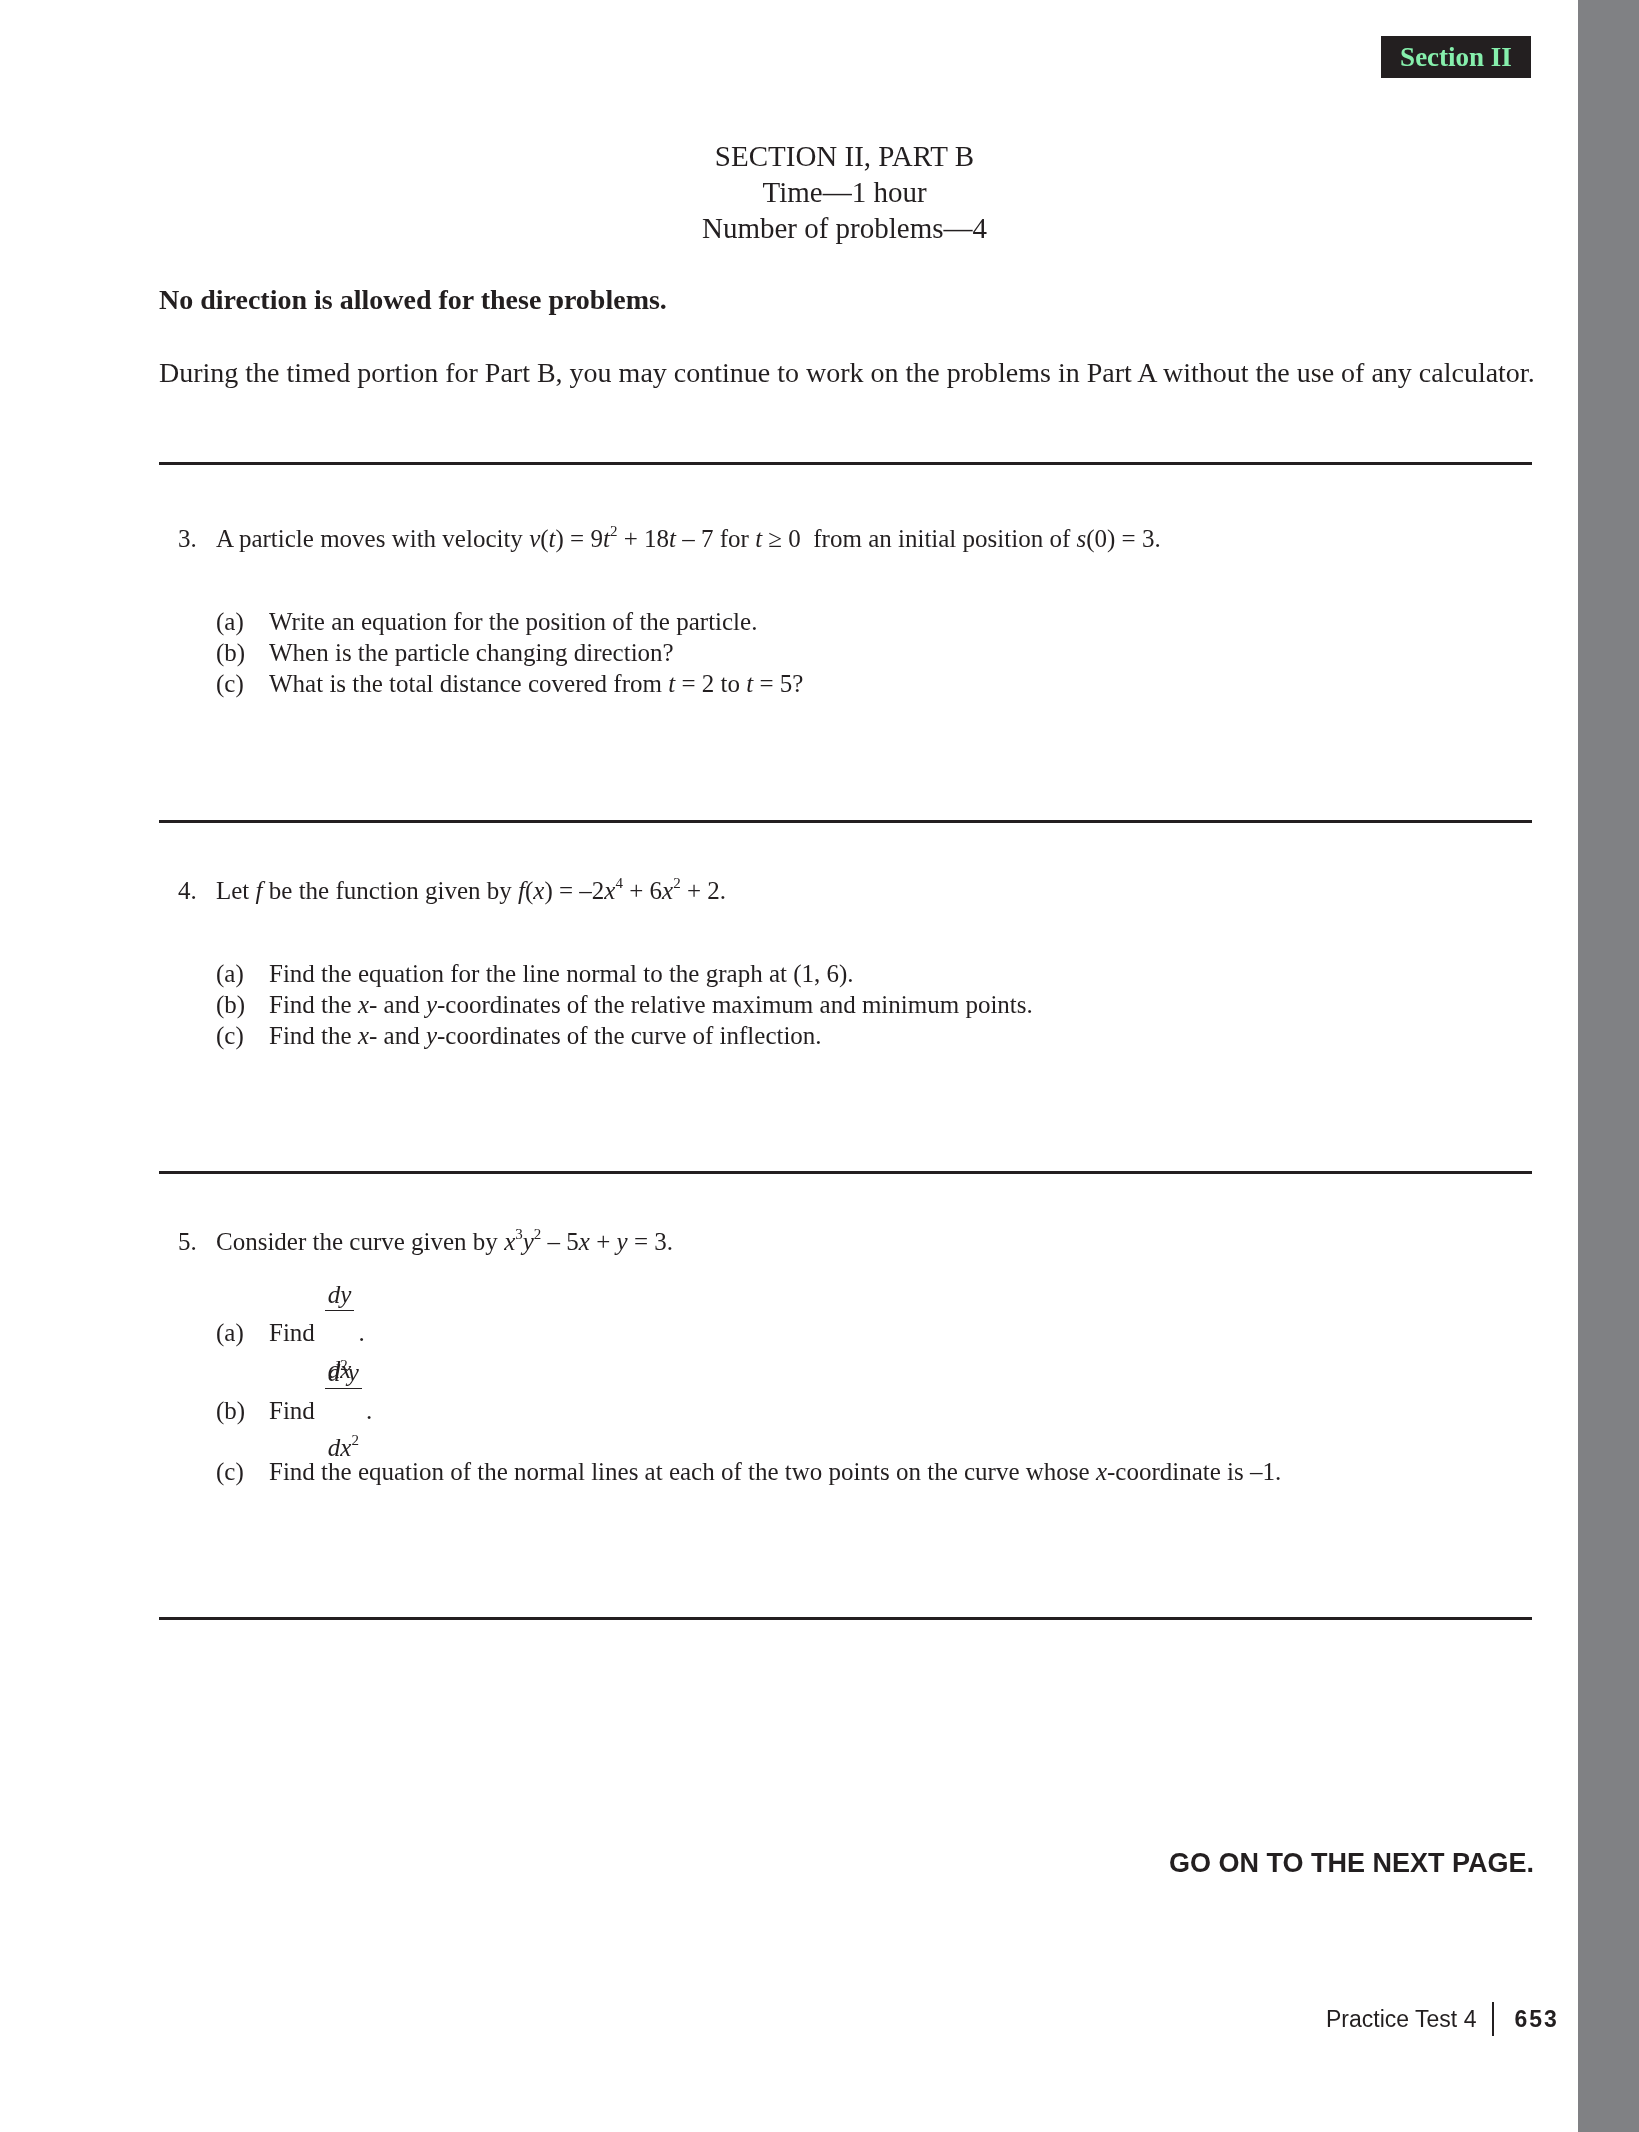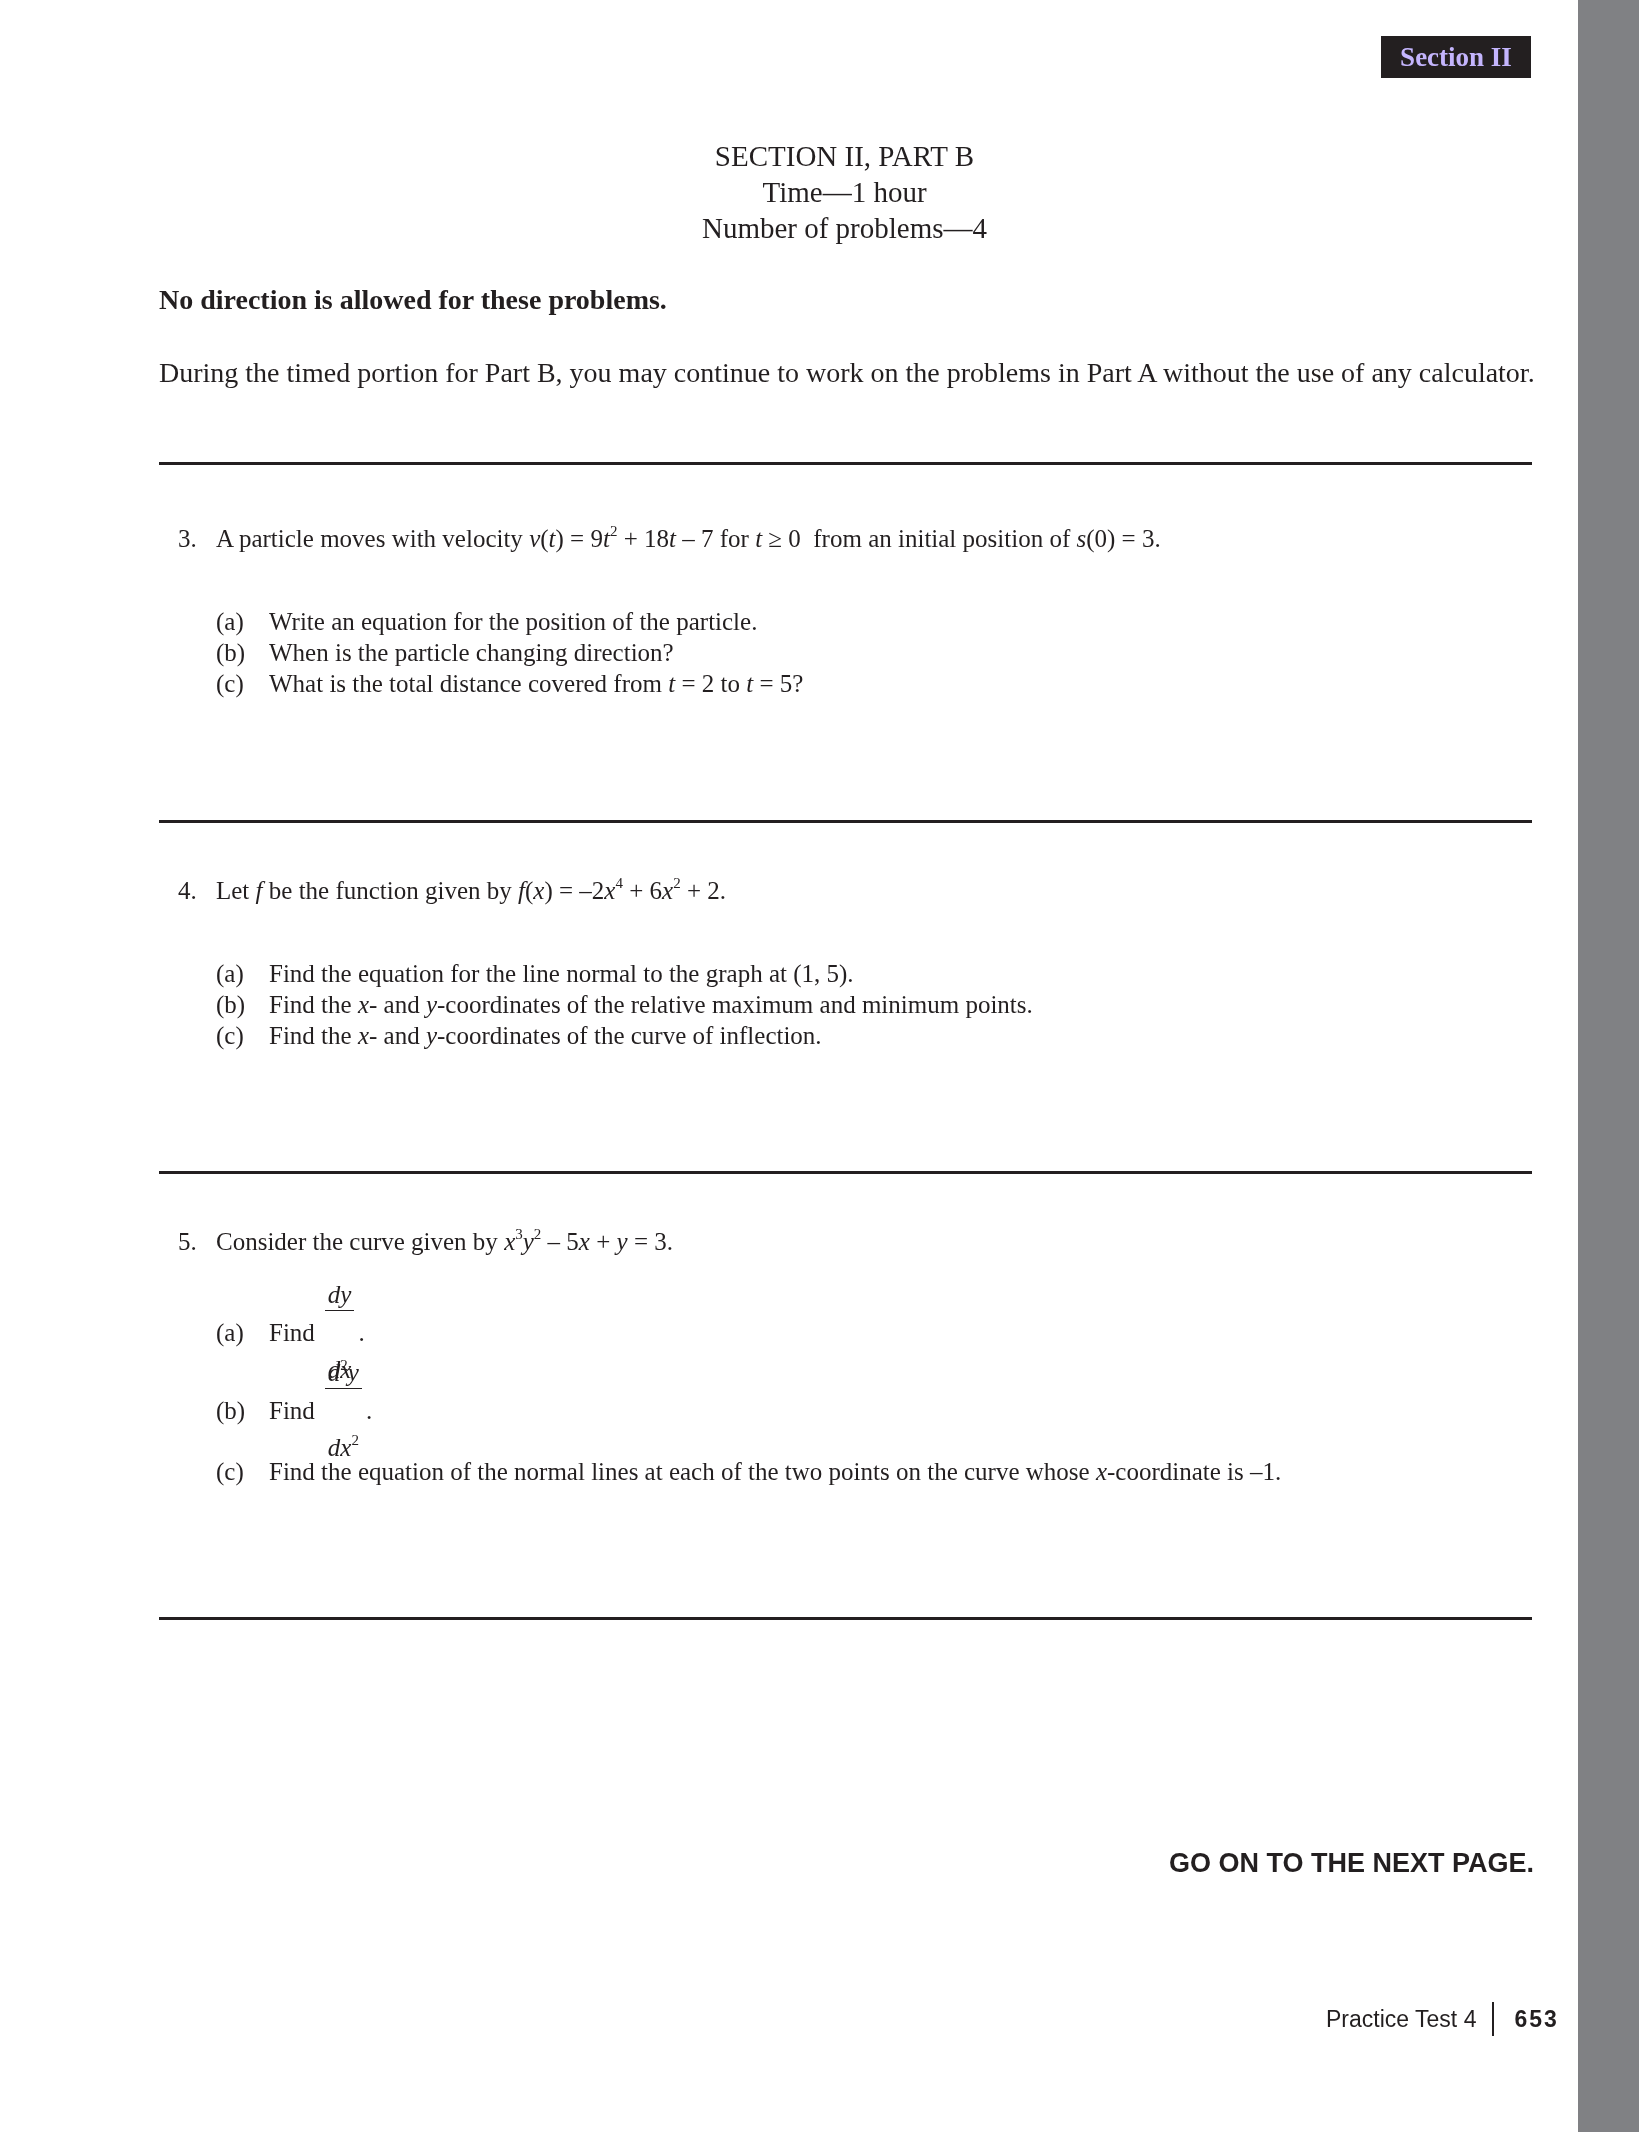--- a/index.html
+++ b/index.html
@@ -7,21 +7,21 @@
     width: 1639px; height: 2132px; position: relative; overflow: hidden;
     background: #ffffff; color: #231f20;
     font-family: "Liberation Serif", "DejaVu Serif", serif;
   }
   .side-bar {
     position: absolute; left: 1578px; top: 0; width: 61px; height: 2132px;
     background: #808184;
   }
   .section-tab {
     position: absolute; left: 1381px; top: 36px; width: 150px; height: 42px;
-    background: #231f20; color: #c4b5fd; font-weight: bold; font-size: 27px;
+    background: #231f20; color: #86efac; font-weight: bold; font-size: 27px;
     display: flex; align-items: center; justify-content: center;
   }
   .header-block {
     position: absolute; left: 0; width: 1689px; top: 138px; text-align: center;
     font-size: 29px; line-height: 36px;
   }
   .notice {
     position: absolute; left: 159px; top: 284px; font-size: 28px; font-weight: bold;
   }
   .intro {
@@ -96,21 +96,21 @@
 </div>
 
 <div class="rule" style="top:820px"></div>
 
 <div class="q-stem" style="top:877px">
   <span class="q-num">4.</span><span style="white-space:pre">Let </span><i class="m">f</i><span style="white-space:pre"> be the function given by </span><i class="m">f</i><span>(</span><i class="m">x</i><span>) = –2</span><i class="m">x</i><sup>4</sup><span style="white-space:pre"> + 6</span><i class="m">x</i><sup>2</sup><span style="white-space:pre"> + 2.</span>
 </div>
 <div class="q-parts" style="top:958px">
   <div class="part">
     <span class="part-label">(a)</span>
-    <span>Find the equation for the line normal to the graph at (1, 5).</span>
+    <span>Find the equation for the line normal to the graph at (1, 6).</span>
   </div>
   <div class="part">
     <span class="part-label">(b)</span>
     <span><span style="white-space:pre">Find the </span><i class="m">x</i><span style="white-space:pre">- and </span><i class="m">y</i><span>-coordinates of the relative maximum and minimum points.</span></span>
   </div>
   <div class="part">
     <span class="part-label">(c)</span>
     <span><span style="white-space:pre">Find the </span><i class="m">x</i><span style="white-space:pre">- and </span><i class="m">y</i><span>-coordinates of the curve of inflection.</span></span>
   </div>
 </div>

